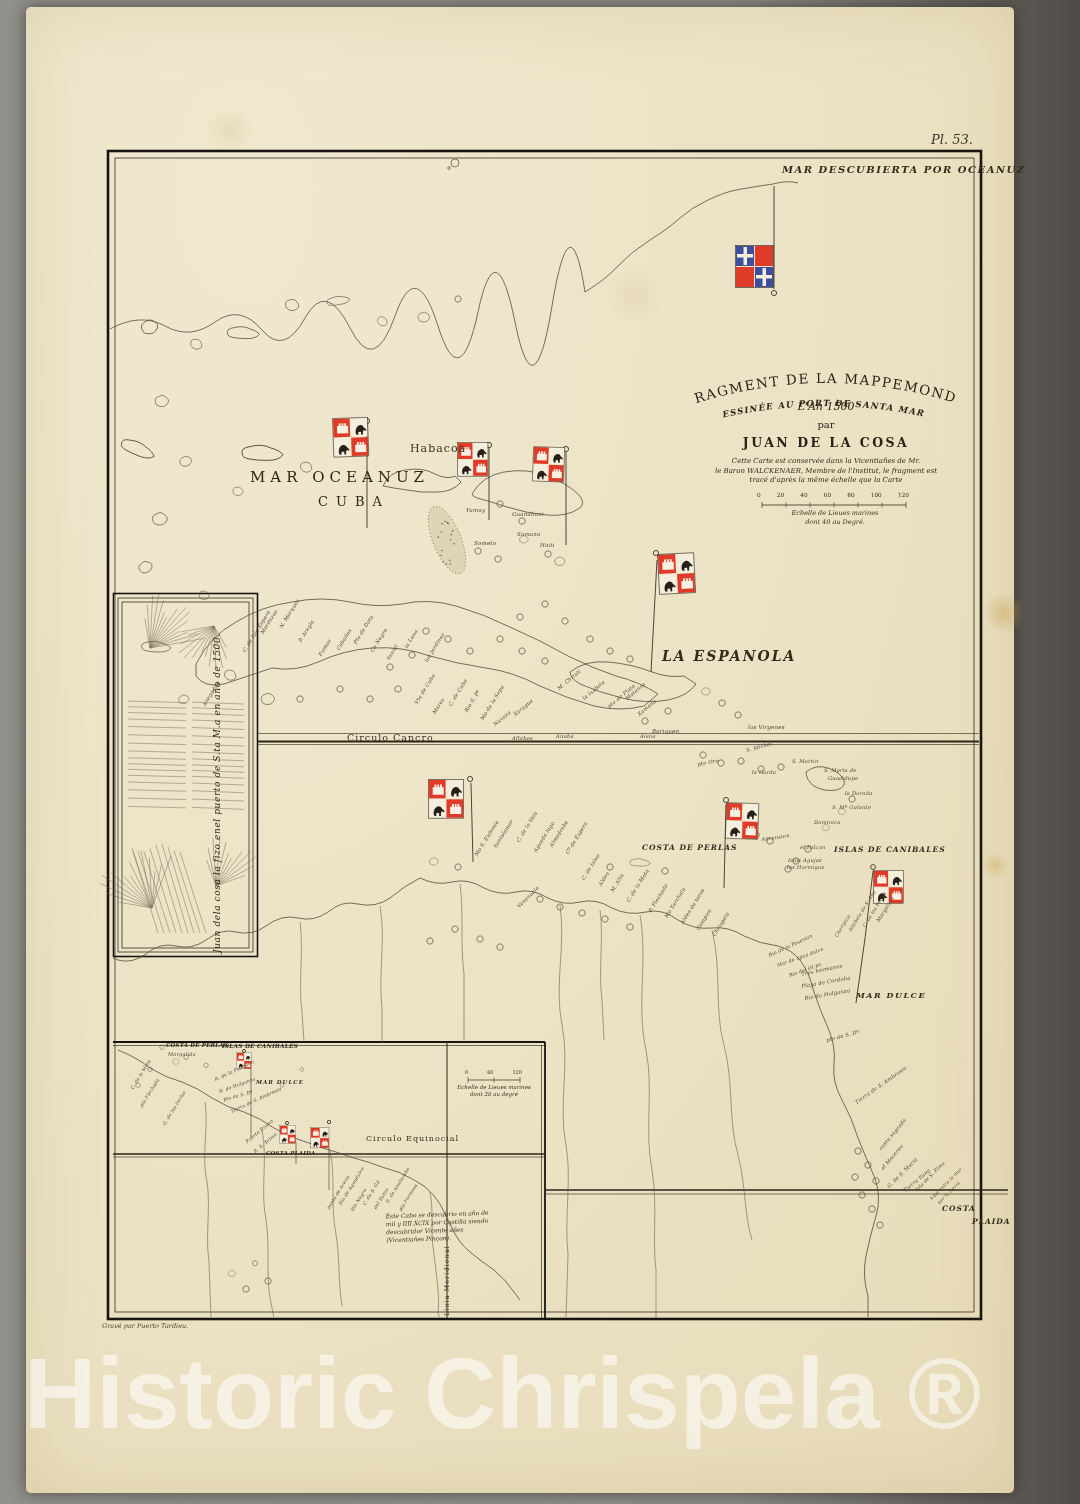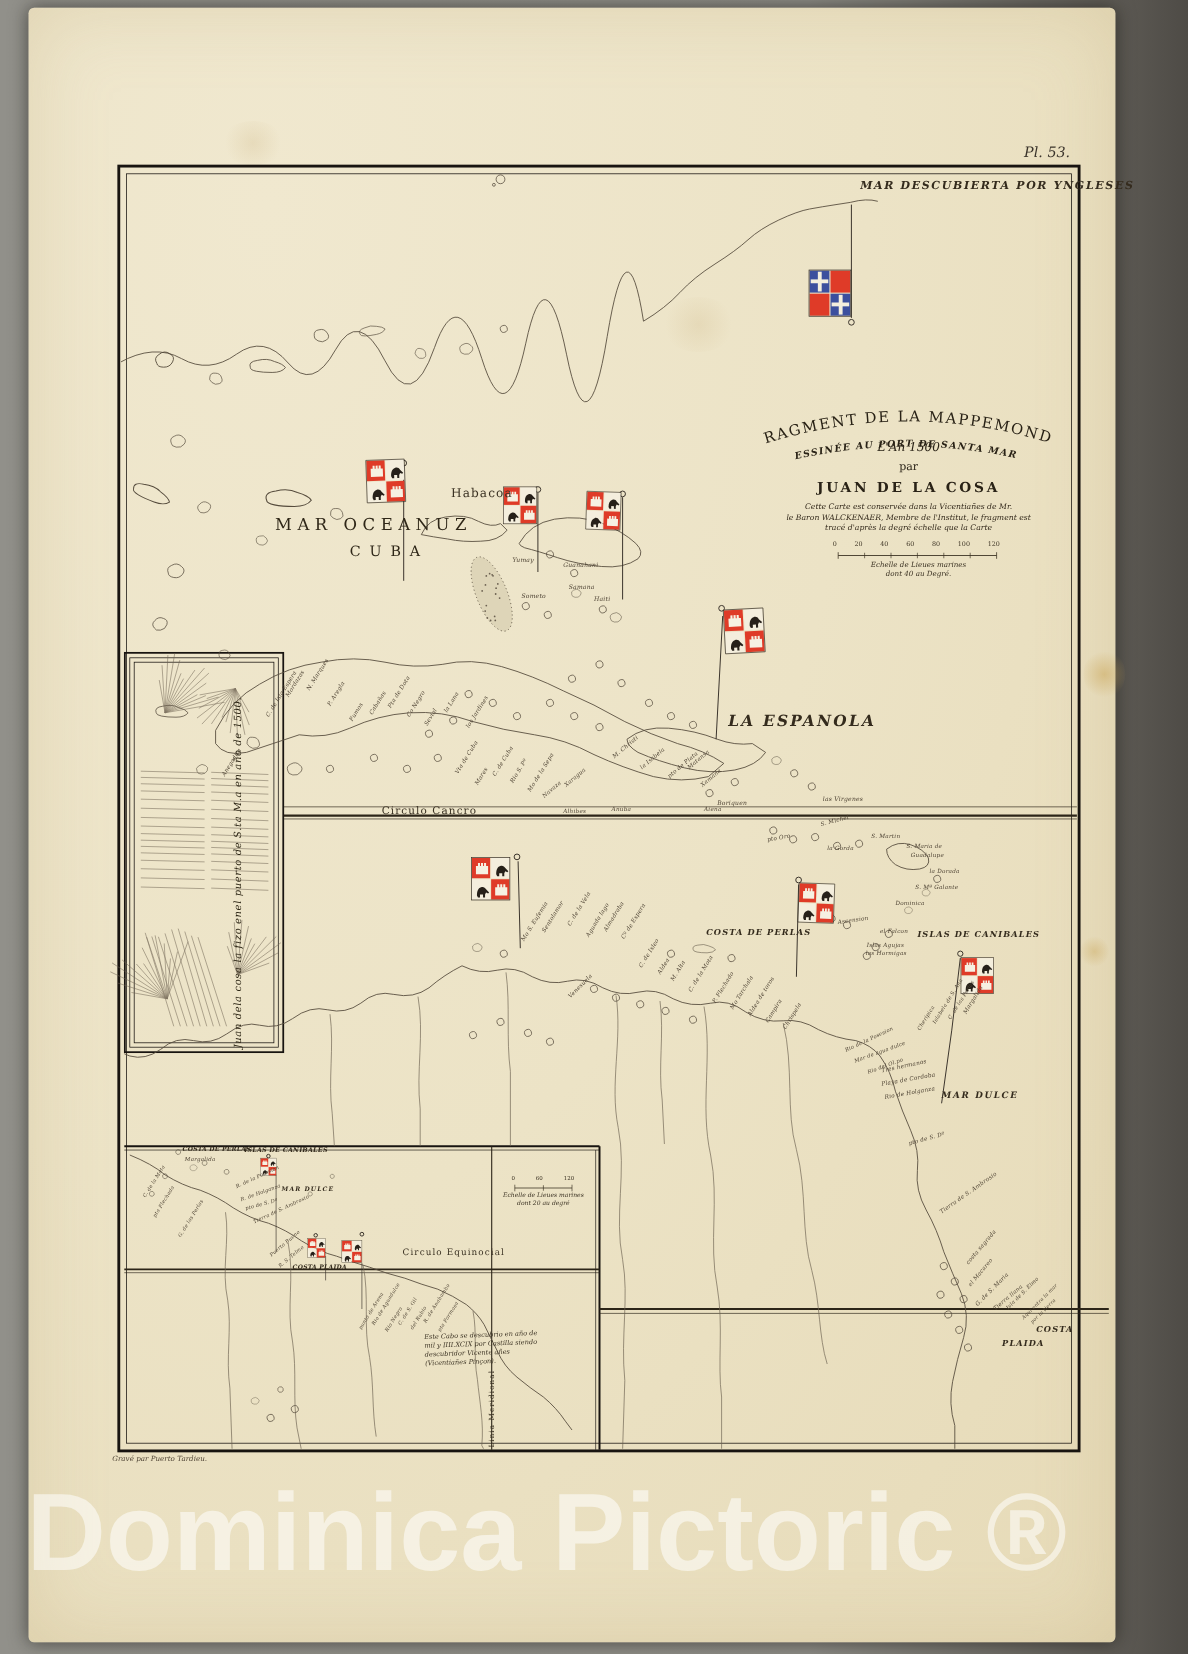--- a/index.html
+++ b/index.html
@@ -409,31 +409,31 @@
       <circle cx="448.1939504299317" cy="523.4904740692953" r="0.8"></circle>
       <circle cx="450.2549946623693" cy="564.0372558451127" r="0.8"></circle>
       <circle cx="441.32944623518864" cy="531.7127510311765" r="0.8"></circle>
       <circle cx="450.99151748731686" cy="534.6596715636863" r="0.8"></circle>
       <circle cx="443.0149564051377" cy="561.8069436525752" r="0.8"></circle>
       <circle cx="445.1278678445413" cy="521.4907478695776" r="0.8"></circle>
     </g>
 </svg>
 
 <div id="labels">
-    <span class="pl itc" style="left: 782px; top: 164px; font-size: 10px; letter-spacing: 1.5px;">MAR DESCUBIERTA POR YNGLESES</span>
+    <span class="pl itc" style="left: 782px; top: 164px; font-size: 10px; letter-spacing: 1.5px;">MAR DESCUBIERTA POR OCEANUZ</span>
     <span class="pl rg" style="left: 250px; top: 468px; font-size: 15px;">MAR  OCEANUZ</span>
     <span class="pl rg" style="left: 318px; top: 494px; font-size: 13px; letter-spacing: 8px;">CUBA</span>
     <span class="pl md" style="left: 410px; top: 442px; font-size: 11px; letter-spacing: 1px;">Habacoa</span>
     <span class="pl itc" style="left: 662px; top: 648px; font-size: 14px; letter-spacing: 2px;">LA ESPANOLA</span>
     <span class="pl md" style="left: 347px; top: 731.5px; font-size: 9.5px; letter-spacing: 1px;">Circulo Cancro</span>
     <span class="pl itc" style="left: 642px; top: 842.5px; font-size: 7.5px; letter-spacing: 1px;">COSTA DE PERLAS</span>
     <span class="pl itc" style="left: 834px; top: 844.5px; font-size: 7.5px; letter-spacing: 1px;">ISLAS DE CANIBALES</span>
     <span class="pl itc" style="left: 856px; top: 990px; font-size: 8px; letter-spacing: 1.5px;">MAR DULCE</span>
     <span class="pl itc" style="left: 942px; top: 1203.5px; font-size: 7.5px; letter-spacing: 1px;">COSTA</span>
-    <span class="pl itc" style="left: 911px; top: 1216.5px; font-size: 7.5px; letter-spacing: 1px;">PLAIDA</span>
+    <span class="pl itc" style="left: 972px; top: 1216.5px; font-size: 7.5px; letter-spacing: 1px;">PLAIDA</span>
     <span class="pl md" style="left: 366px; top: 1134px; font-size: 8px; letter-spacing: 1px;">Circulo Equinocial</span>
     <span class="pl md" style="left: 451px; top: 1307.5px; font-size: 6.5px; letter-spacing: 1px; transform: rotate(-90deg);">Linia Meridional</span>
     <span class="pl itc" style="left: 166px; top: 1041.5px; font-size: 5.5px;">COSTA DE PERLAS</span>
     <span class="pl itc" style="left: 222px; top: 1043.2px; font-size: 5.8px;">ISLAS  DE  CANIBALES</span>
     <span class="pl" style="left: 168px; top: 1051px; font-size: 5px;">Margalida</span>
     <span class="pl itc" style="left: 256px; top: 1078.5px; font-size: 5.5px; letter-spacing: 1px;">MAR DULCE</span>
     <span class="pl itc" style="left: 266px; top: 1149.5px; font-size: 5.5px;">COSTA PLAIDA</span>
     <span class="pl" style="left: 206px; top: 700.8px; font-size: 5.2px; transform: rotate(-58deg);">Anegadita</span>
     <span class="pl" style="left: 246px; top: 646.8px; font-size: 5.2px; transform: rotate(-58deg);">C. de Isla Espera</span>
     <span class="pl" style="left: 264px; top: 628.8px; font-size: 5.2px; transform: rotate(-58deg);">Mordazas</span>
@@ -537,21 +537,21 @@
 
 <span id="plate" class="abs">Pl. 53.</span>
 
 <div id="titleblock">
   <div id="tb-date">L'An 1500</div>
   <div id="tb-par">par</div>
   <div id="tb-author">JUAN DE LA COSA</div>
   <div id="tb-notes">
     <div>Cette Carte est conservée dans la Vicentiañes de Mr.</div>
     <div>le Baron WALCKENAER, Membre de l'Institut, le fragment est</div>
-    <div>tracé d'après la degré échelle que la Carte</div>
+    <div>tracé d'après la même échelle que la Carte</div>
   </div>
 </div>
 
 <div id="main-ticks">
     <span>0</span>
     <span>20</span>
     <span>40</span>
     <span>60</span>
     <span>80</span>
     <span>100</span>
@@ -573,13 +573,13 @@
 </div>
 
 <div id="cabo-note">
   <div>Este Cabo se descubrio en año de</div>
   <div>mil y IIII.XCIX por Castilla siendo</div>
   <div>descubridor Vicente añes</div>
   <div>(Vicentiañes Pinçon).</div>
 </div>
 
 <span id="engraver" class="abs">Gravé par Puerto Tardieu.</span>
-<div id="wm">Dominica Pictoric ®</div>
+<div id="wm">Historic Chrispela ®</div>
 
 </body></html>

